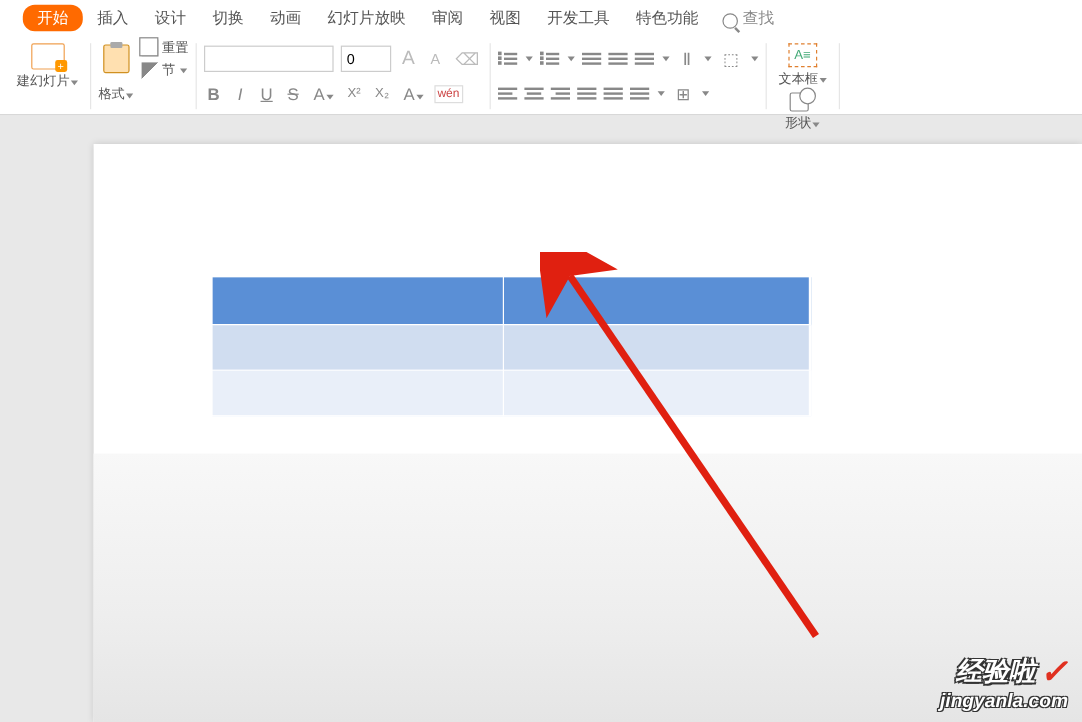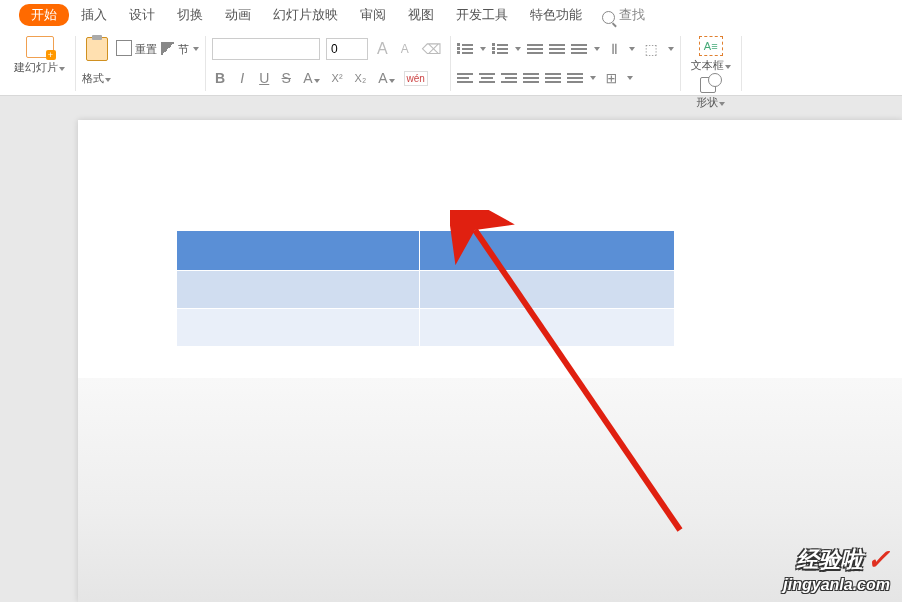--- a/index.html
+++ b/index.html
@@ -116,21 +116,21 @@
         </span>
       <span class="lbl"><span>建幻灯片</span><span class="dd"></span></span>
     </div>
   </div>
 
   <div class="rgroup">
     <div class="rrow">
       <div class="bigbtn" style="flex-direction:row">
         <span class="ico paste-ico"></span>
       </div>
-      <div style="display:flex;flex-direction:row;gap:4px">
+      <div style="display:flex;flex-direction:column;gap:4px">
         <div class="smallbtn">
             <span class="ico copy-ico"></span>
             <span>重置</span>
           </div>
         <div class="smallbtn">
             <span class="ico brush-ico"></span>
             <span>节</span>
             <span class="dd"></span>
           </div>
       </div>

